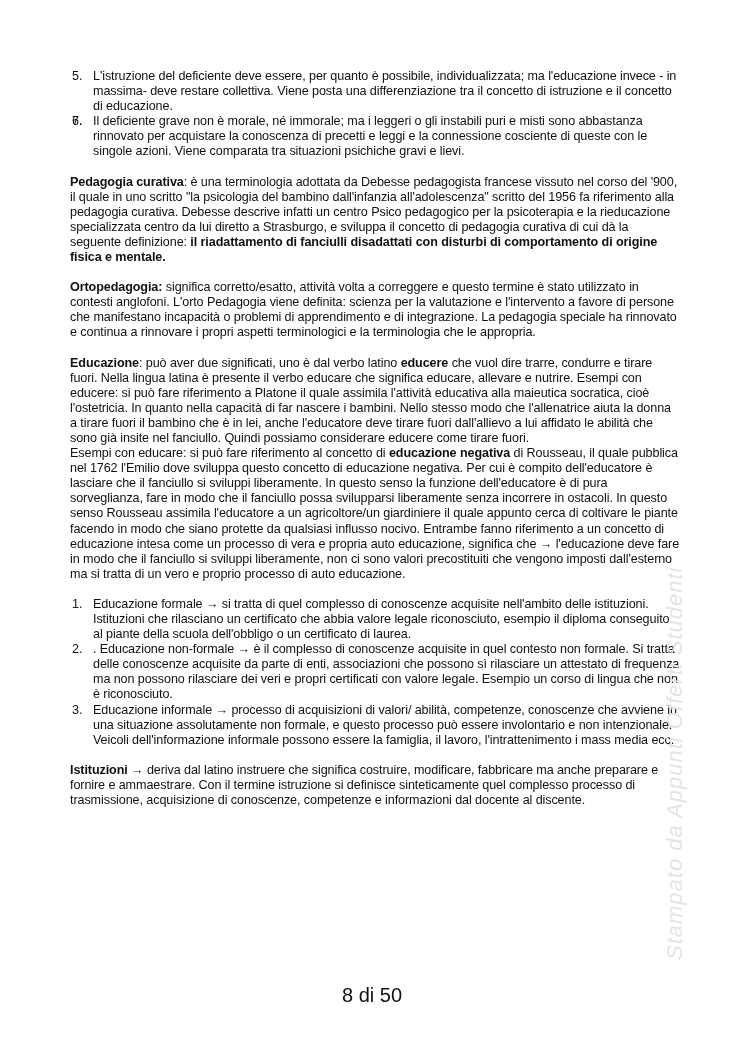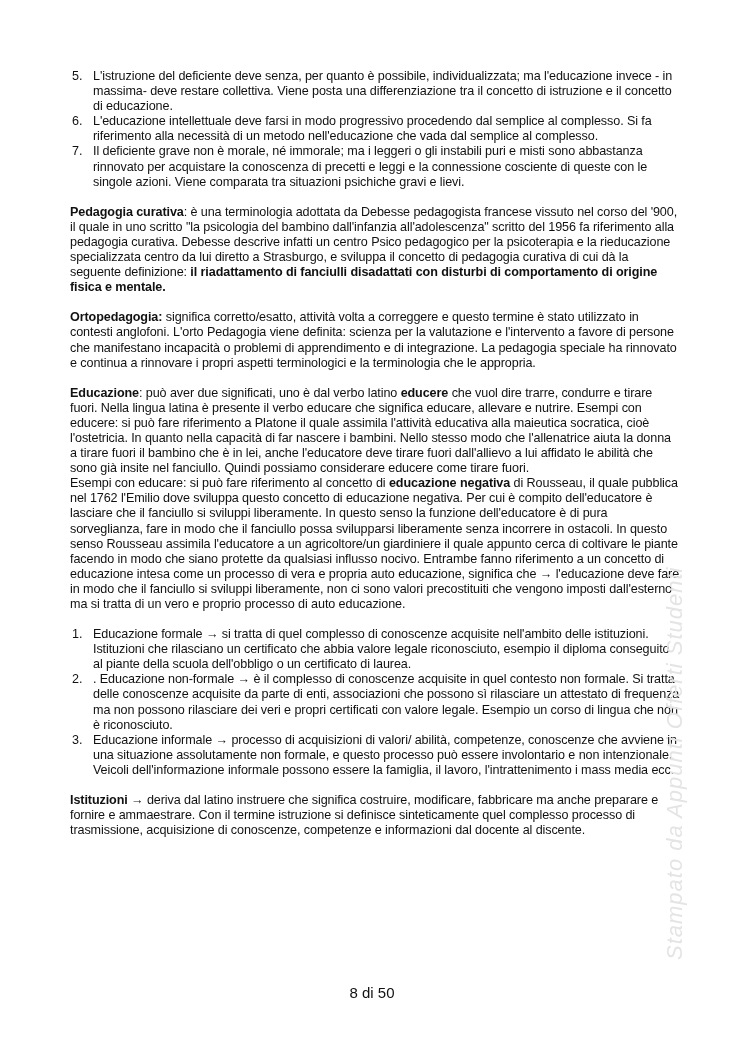--- a/index.html
+++ b/index.html
@@ -50,21 +50,21 @@
   .list-gap {
     margin-top: 15px;
   }
   b { font-weight: bold; }
   .page-number {
     position: absolute;
     left: 0;
     width: 744px;
     top: 984px;
     text-align: center;
-    font-size: 15px;
+    font-size: 20px;
     color: #111;
   }
   .watermark {
     position: absolute;
     left: 662px;
     top: 960px;
     transform-origin: 0 0;
     transform: rotate(-90deg);
     font-size: 22px;
     font-style: italic;
@@ -76,25 +76,24 @@
 </style>
 </head>
 <body>
 
 <div class="page">
 
 
   <ol class="list">
     <li>
       <span class="num">5.</span>
-      <span> L'istruzione del deficiente deve senza, per quanto è possibile, individualizzata; ma l'educazione invece - in massima- deve restare collettiva. Viene posta una differenziazione tra il concetto di istruzione e il concetto di educazione.</span>
+      <span> L'istruzione del deficiente deve essere, per quanto è possibile, individualizzata; ma l'educazione invece - in massima- deve restare collettiva. Viene posta una differenziazione tra il concetto di istruzione e il concetto di educazione.</span>
     </li>
     <li>
       <span class="num">6.</span>
-      <span> L'educazione intellettuale deve farsi in modo progressivo procedendo dal semplice al complesso. Si fa riferimento alla necessità di un metodo nell'educazione che vada dal semplice al complesso.</span>
     </li>
     <li>
       <span class="num">7.</span>
       <span>Il deficiente grave non è morale, né immorale; ma i leggeri o gli instabili puri e misti sono abbastanza rinnovato per acquistare la conoscenza di precetti e leggi e la connessione cosciente di queste con le singole azioni. Viene comparata tra situazioni psichiche gravi e lievi.</span>
     </li>
   </ol>
 
   <p class="para">
     <b>Pedagogia curativa</b><span>: è una terminologia adottata da Debesse pedagogista francese vissuto nel corso del '900, il quale in uno scritto "la psicologia del bambino dall'infanzia all'adolescenza" scritto del 1956 fa riferimento alla pedagogia curativa. Debesse descrive infatti un centro Psico pedagogico per la psicoterapia e la rieducazione specializzata centro da lui diretto a Strasburgo, e sviluppa il concetto di pedagogia curativa di cui dà la seguente definizione: </span><b>il riadattamento di fanciulli disadattati con disturbi di comportamento di origine fisica e mentale.</b>
   </p>

